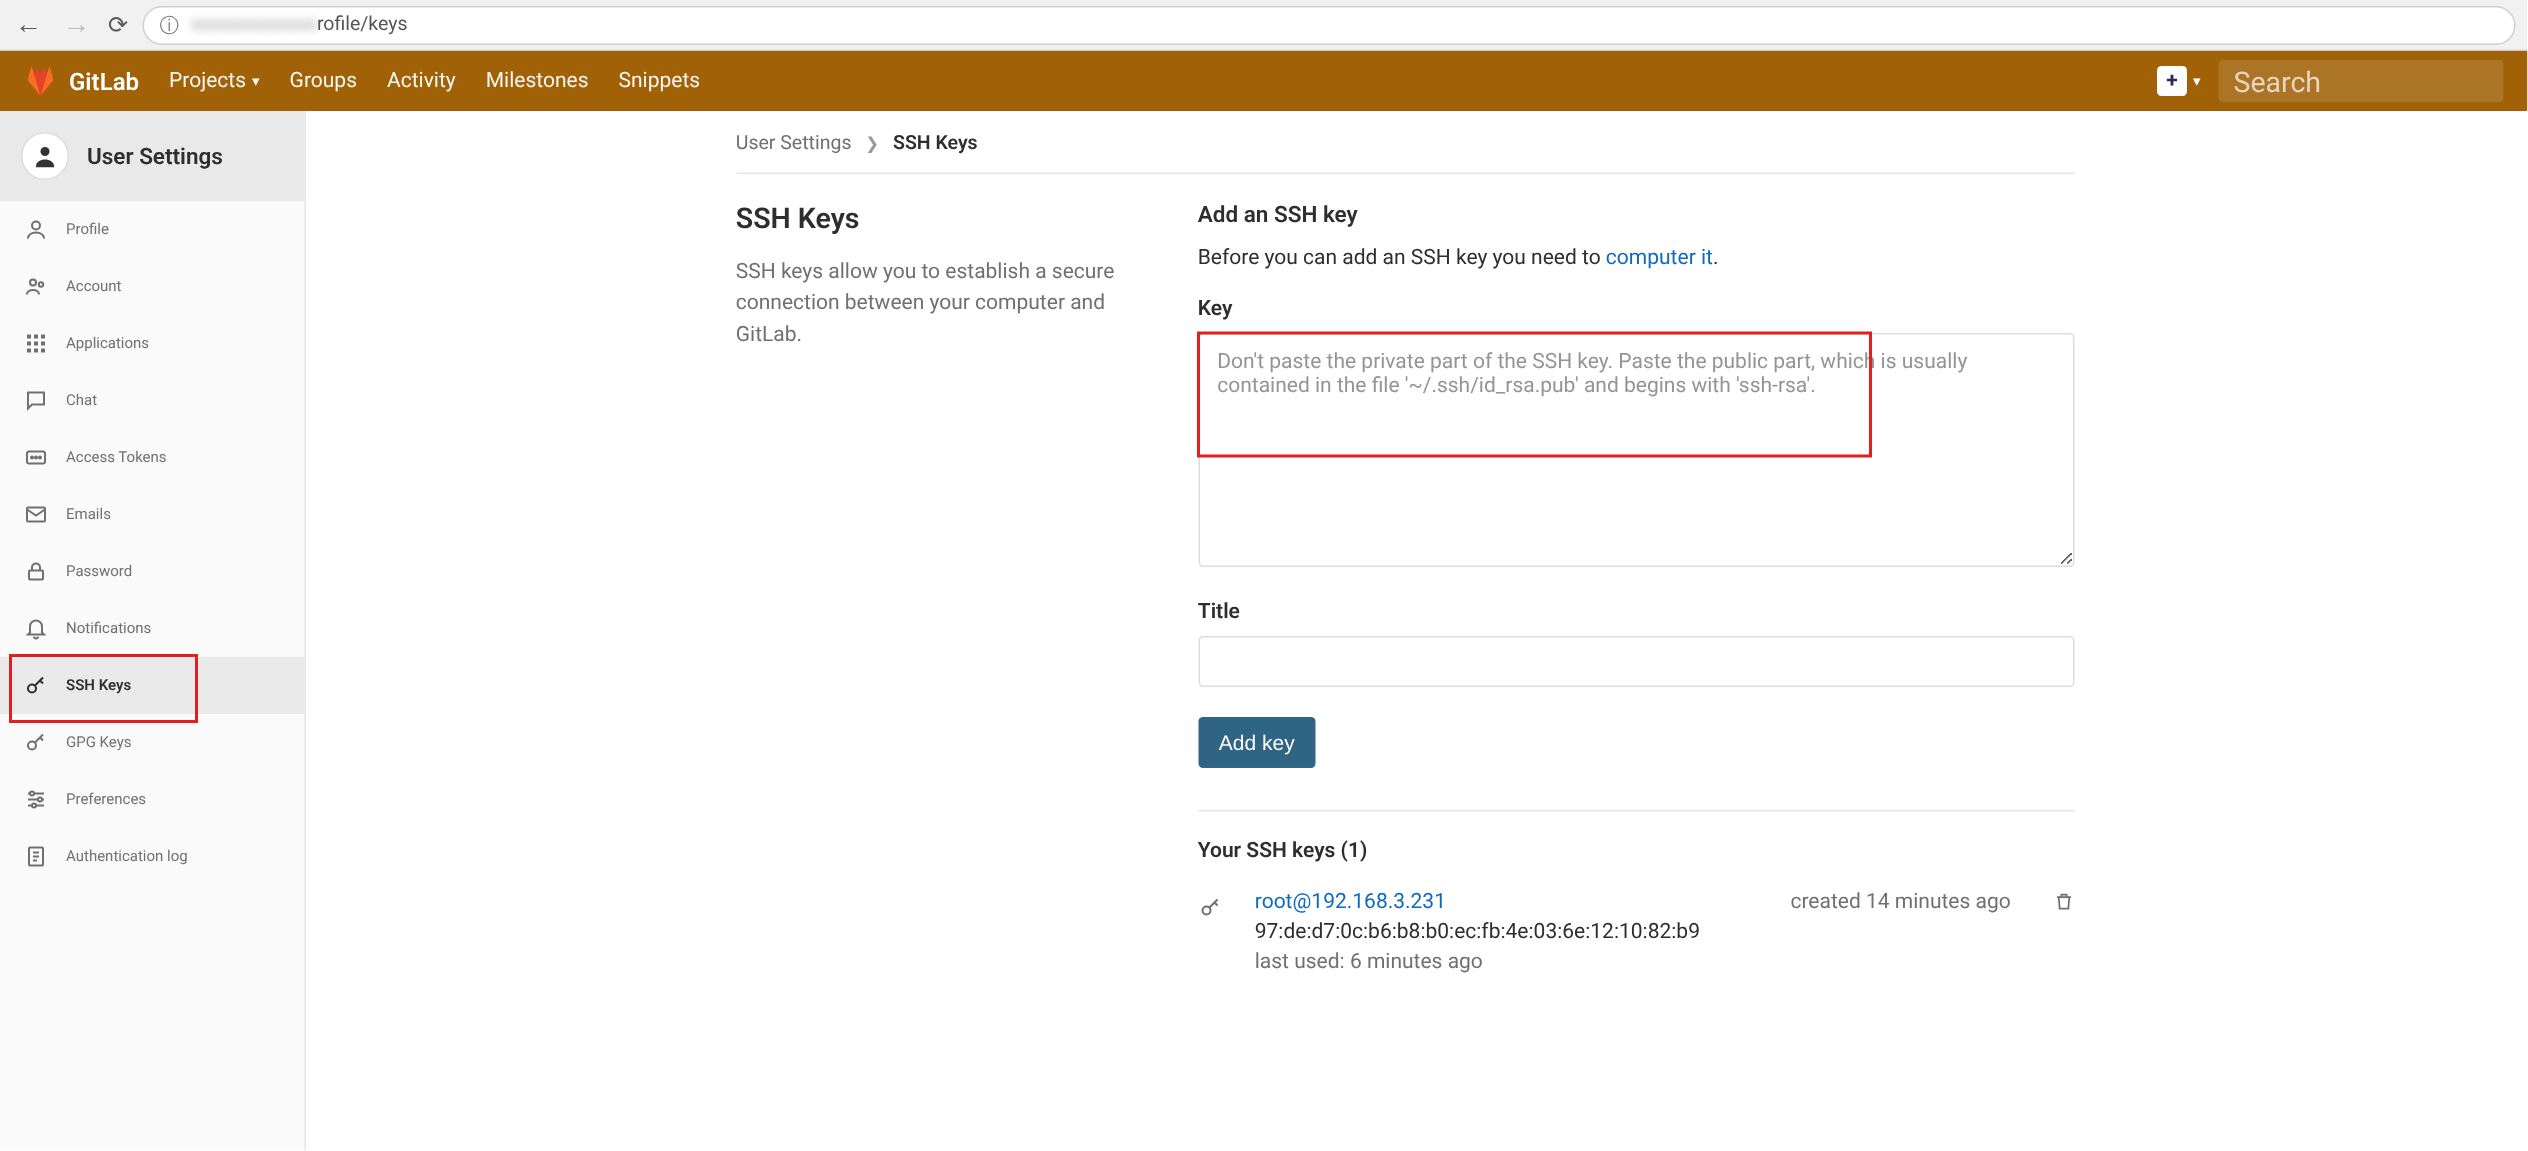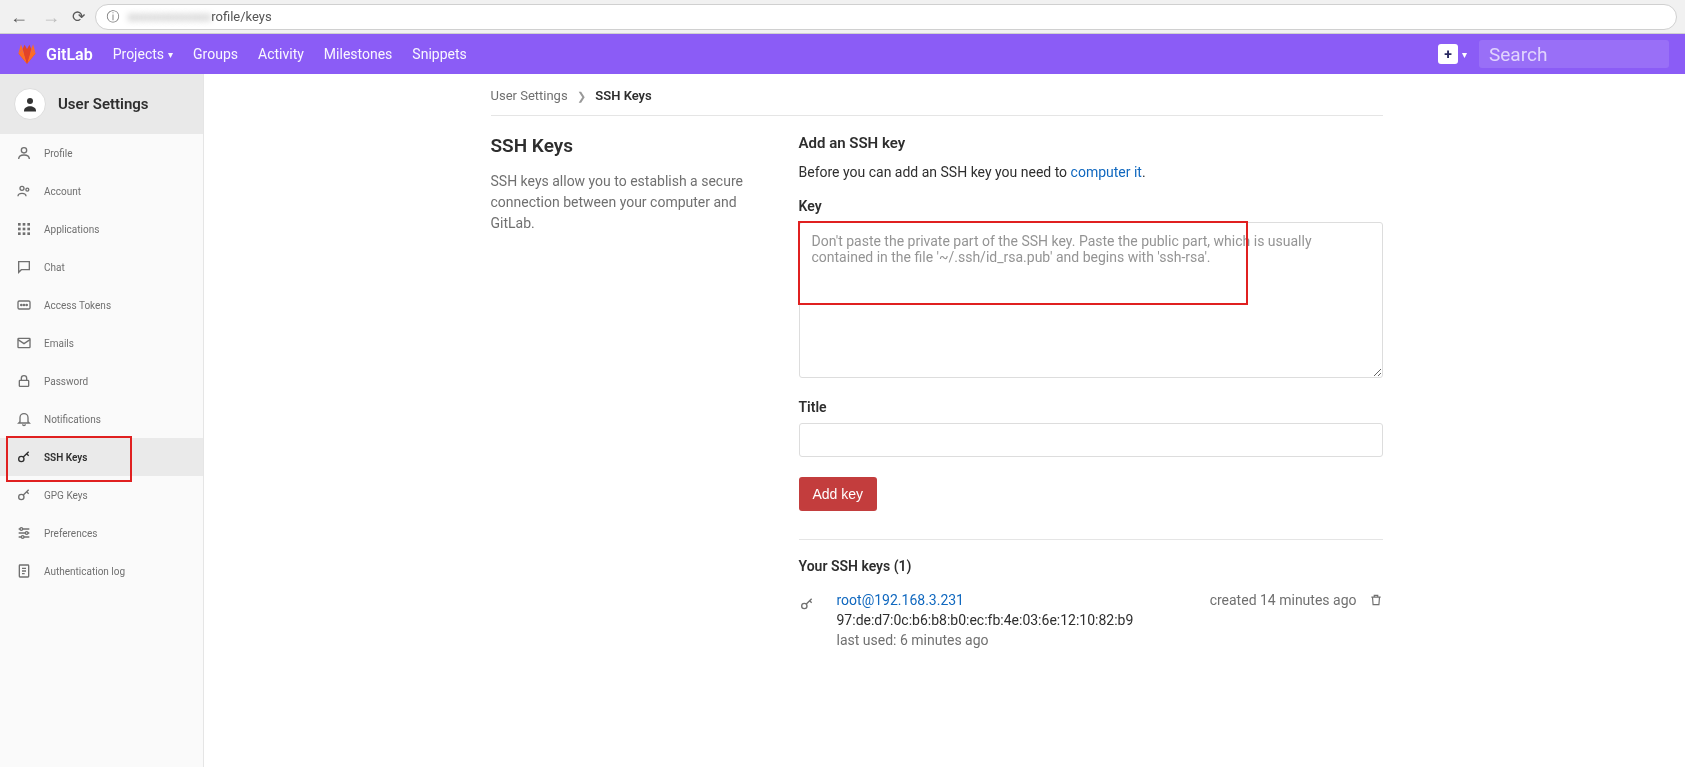--- a/index.html
+++ b/index.html
@@ -8,21 +8,21 @@
   
   .browser-chrome { height: 34px; background: #f1f1f1; border-bottom: 1px solid #d0d0d0; display: flex; align-items: center; padding: 0 8px; gap: 10px; }
   .nav-arrow { color: #5a5a5a; font-size: 18px; cursor: pointer; padding: 0 2px; }
   .nav-arrow.dim { color: #bcbcbc; }
   .reload { color: #5a5a5a; font-size: 16px; cursor: pointer; }
   .url-bar { flex: 1; height: 26px; background: #fff; border: 1px solid #d0d0d0; border-radius: 14px; display: flex; align-items: center; padding: 0 10px; color: #555; font-size: 13px; gap: 8px; }
   .url-info-icon { color: #777; font-size: 13px; }
   .url-text .blur { color: transparent; text-shadow: 0 0 6px rgba(0,0,0,.4); }
   
   
-  .topbar { height: 40px; background: #8b5cf6; display: flex; align-items: center; padding: 0 16px; color: #fff; font-size: 14px; }
+  .topbar { height: 40px; background: #a16207; display: flex; align-items: center; padding: 0 16px; color: #fff; font-size: 14px; }
   .logo-wrap { display: flex; align-items: center; gap: 8px; margin-right: 20px; }
   .logo-svg { width: 22px; height: 22px; }
   .logo-text { font-weight: 600; font-size: 16px; }
   .nav-links { display: flex; gap: 20px; align-items: center; }
   .nav-link { color: #fff; cursor: pointer; display: flex; align-items: center; gap: 4px; opacity: .95; }
   .caret-down { font-size: 10px; }
   .topbar-right { margin-left: auto; display: flex; align-items: center; gap: 12px; }
   .plus-box { width: 20px; height: 20px; background: #fff; color: #292961; border-radius: 3px; display: flex; align-items: center; justify-content: center; font-weight: bold; font-size: 14px; }
   .search-wrap { background: rgba(255,255,255,.12); height: 28px; min-width: 190px; border-radius: 3px; display: flex; align-items: center; padding: 0 10px; color: rgba(255,255,255,.7); font-size: 19px; }
   
@@ -54,30 +54,30 @@
   .right-col { flex: 1; min-width: 0; }
   .right-col h3 { font-size: 15px; font-weight: 600; margin-bottom: 12px; color: #2e2e2e; }
   .help-text { color: #2e2e2e; margin-bottom: 18px; font-size: 14px; }
   .help-text a { color: #1068bf; text-decoration: none; }
   label.field-label { display: block; font-weight: 600; font-size: 14px; margin-bottom: 8px; color: #2e2e2e; }
   .key-textarea-wrap { position: relative; margin-bottom: 18px; }
   textarea.key-input { width: 100%; height: 156px; border: 1px solid #ddd; border-radius: 3px; padding: 10px 12px; font-family: inherit; font-size: 14px; color: #2e2e2e; resize: vertical; }
   textarea.key-input::placeholder { color: #949494; }
   .key-highlight { position: absolute; border: 2px solid #e02020; top: -1px; left: -1px; width: 450px; height: 84px; pointer-events: none; }
   input.title-input { width: 100%; height: 34px; border: 1px solid #ddd; border-radius: 3px; padding: 0 10px; font-size: 14px; margin-bottom: 20px; }
-  .add-key-btn { background: #b91c1c; opacity: .85; color: #fff; border: none; border-radius: 3px; padding: 9px 14px; font-size: 14px; cursor: pointer; }
+  .add-key-btn { background: #0c4a6e; opacity: .85; color: #fff; border: none; border-radius: 3px; padding: 9px 14px; font-size: 14px; cursor: pointer; }
   .divider { border-top: 1px solid #e5e5e5; margin: 28px 0 18px 0; }
   .keys-list-title { font-weight: 600; font-size: 14px; margin-bottom: 18px; color: #2e2e2e; }
   .key-row { display: flex; align-items: flex-start; gap: 18px; }
   .key-icon-cell { width: 20px; padding-top: 4px; color: #707070; }
   .key-details { flex: 1; min-width: 0; }
   .key-name { color: #1068bf; font-size: 14px; margin-bottom: 4px; }
   .key-fp { color: #2e2e2e; font-size: 14px; margin-bottom: 4px; word-break: break-all; }
   .key-last { color: #707070; font-size: 14px; }
-  .key-meta { color: #707070; font-size: 14px; display: flex; align-items: center; gap: 12px; white-space: nowrap; }
+  .key-meta { color: #707070; font-size: 14px; display: flex; align-items: center; gap: 28px; white-space: nowrap; }
   .trash { color: #707070; cursor: pointer; }
   
   svg { display: block; }
 </style>
 </head>
 <body>
 
 <div class="browser-chrome">
   <span class="nav-arrow">←</span>
   <span class="nav-arrow dim">→</span>

